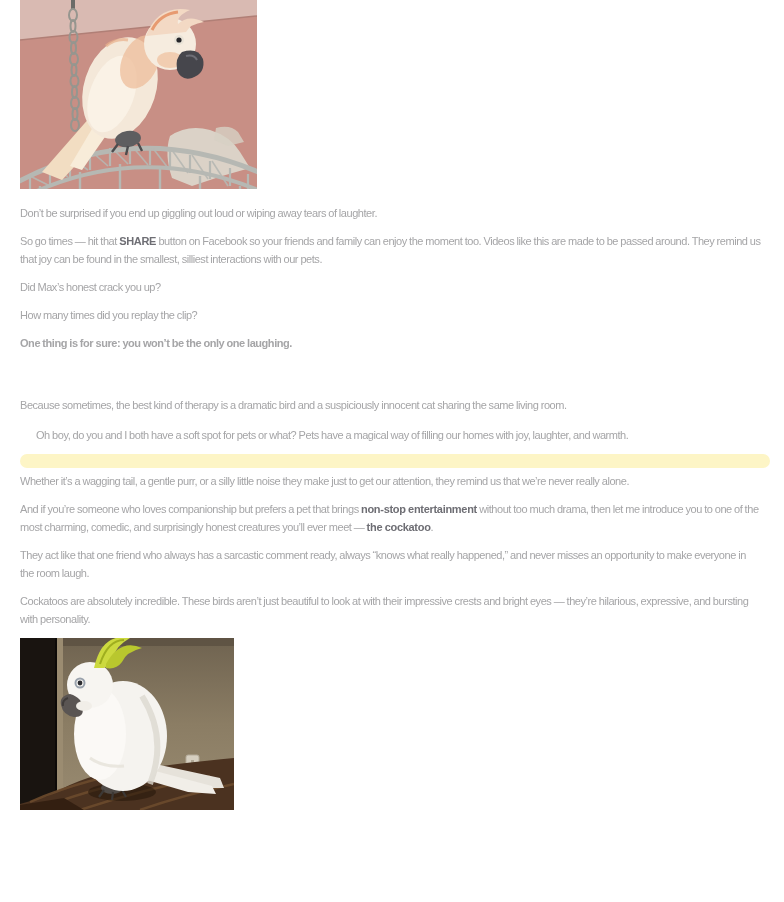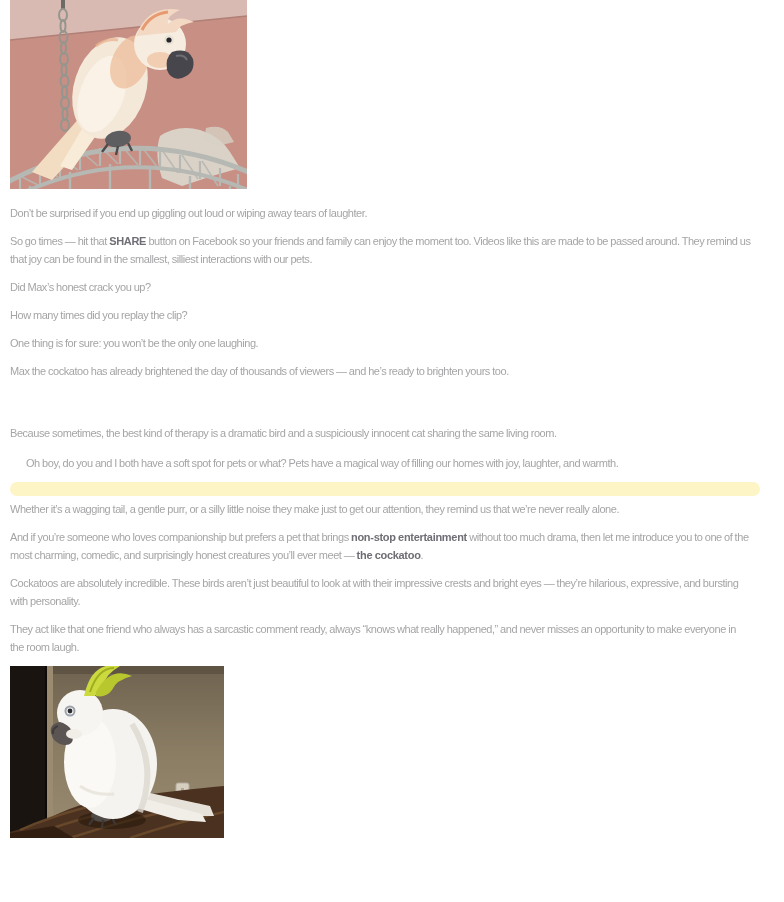--- a/index.html
+++ b/index.html
@@ -2,21 +2,21 @@
 <html><head>
 <meta charset="utf-8">
 <style>
   html, body { margin: 0; padding: 0; }
   body {
     width: 784px; height: 902px; overflow: hidden;
     background: #ffffff;
     font-family: "Liberation Sans", sans-serif;
   }
   .page { position: relative; width: 784px; height: 902px; overflow: hidden; }
-  .article { padding-left: 10px; }
+  .article { padding-left: 20px; }
 
   figure.photo { margin: 0; padding: 0; display: block; }
   .figure-top { margin-top: 5px; width: 237px; height: 189px; }
   .figure-top svg { display: block; }
   .figure-bottom { margin-top: 2px; width: 214px; height: 172px; }
   .figure-bottom svg { display: block; }
 
   .article-text { width: 742px; margin-top: 15px; }
   p.para {
     margin: 0 0 10px 0;
@@ -126,29 +126,28 @@
           <path d="M98,144 l-6,8 M108,146 l-2,9 M118,143 l4,8" stroke="#4c4c4e" stroke-width="2.4" fill="none"></path>
         </g>
       </svg>
     </figure>
 
     <div class="article-text">
         <p class="para" style="color: rgb(165, 165, 167);"><span>Don’t be surprised if you end up giggling out loud or wiping away tears of laughter.</span></p>
         <p class="para" style="color: rgb(165, 165, 167);"><span>So go times — hit that </span><span class="b" style="color: rgb(110, 110, 116);">SHARE</span><span> button on Facebook so your friends and family can enjoy the moment too. Videos like this are made to be passed around. They remind us that joy can be found in the smallest, silliest interactions with our pets.</span></p>
         <p class="para" style="color: rgb(165, 165, 167);"><span>Did Max’s honest crack you up?</span></p>
         <p class="para" style="color: rgb(165, 165, 167);"><span>How many times did you replay the clip?</span></p>
-        <p class="para" style="color: rgb(165, 165, 167);"><span>One thing is for sure: you won’t be the only one laughing.</span></p>
-        <p class="para" style="color: rgb(165, 165, 167);"><span>Max the cockatoo has already brightened the day of thousands of viewers — and he’s ready to brighten yours too.</span></p>
+        <p class="para" style="color: rgb(165, 165, 167); font-weight: bold;"><span>One thing is for sure: you won’t be the only one laughing.</span></p>
         <p class="para" style="color: rgb(165, 165, 167); margin-top: 44px;"><span>Because sometimes, the best kind of therapy is a dramatic bird and a suspiciously innocent cat sharing the same living room.</span></p>
         <p class="para section-break" style="color: rgb(165, 165, 167);"><span>Oh boy, do you and I both have a soft spot for pets or what? Pets have a magical way of filling our homes with joy, laughter, and warmth.</span></p>
         <div class="highlight-bar" style="background: rgb(253, 245, 198);"></div>
         <p class="para" style="color: rgb(165, 165, 167);"><span>Whether it’s a wagging tail, a gentle purr, or a silly little noise they make just to get our attention, they remind us that we’re never really alone.</span></p>
         <p class="para" style="color: rgb(165, 165, 167);"><span>And if you’re someone who loves companionship but prefers a pet that brings </span><span class="b" style="color: rgb(110, 110, 116);">non-stop entertainment</span><span> without too much drama, then let me introduce you to one of the most charming, comedic, and surprisingly honest creatures you’ll ever meet — </span><span class="b" style="color: rgb(110, 110, 116);">the cockatoo</span><span>.</span></p>
+        <p class="para" style="color: rgb(165, 165, 167);"><span>They act like that one friend who always has a sarcastic comment ready, always “knows what really happened,” and never misses an opportunity to make everyone in the room laugh.</span></p>
         <p class="para" style="color: rgb(165, 165, 167);"><span>Cockatoos are absolutely incredible. These birds aren’t just beautiful to look at with their impressive crests and bright eyes — they’re hilarious, expressive, and bursting with personality.</span></p>
-        <p class="para" style="color: rgb(165, 165, 167);"><span>They act like that one friend who always has a sarcastic comment ready, always “knows what really happened,” and never misses an opportunity to make everyone in the room laugh.</span></p>
       </div>
 
     <figure class="photo figure-bottom" role="img" aria-label="White sulphur-crested cockatoo with a yellow crest standing on the back of a brown couch">
       <svg width="214" height="172" viewBox="0 0 214 172" xmlns="http://www.w3.org/2000/svg">
         <defs>
           <linearGradient id="wallgrad" x1="0" y1="0" x2="0" y2="1">
             <stop offset="0" stop-color="#6f6350"></stop>
             <stop offset="0.5" stop-color="#8b7d64"></stop>
             <stop offset="1" stop-color="#998b71"></stop>
           </linearGradient>

